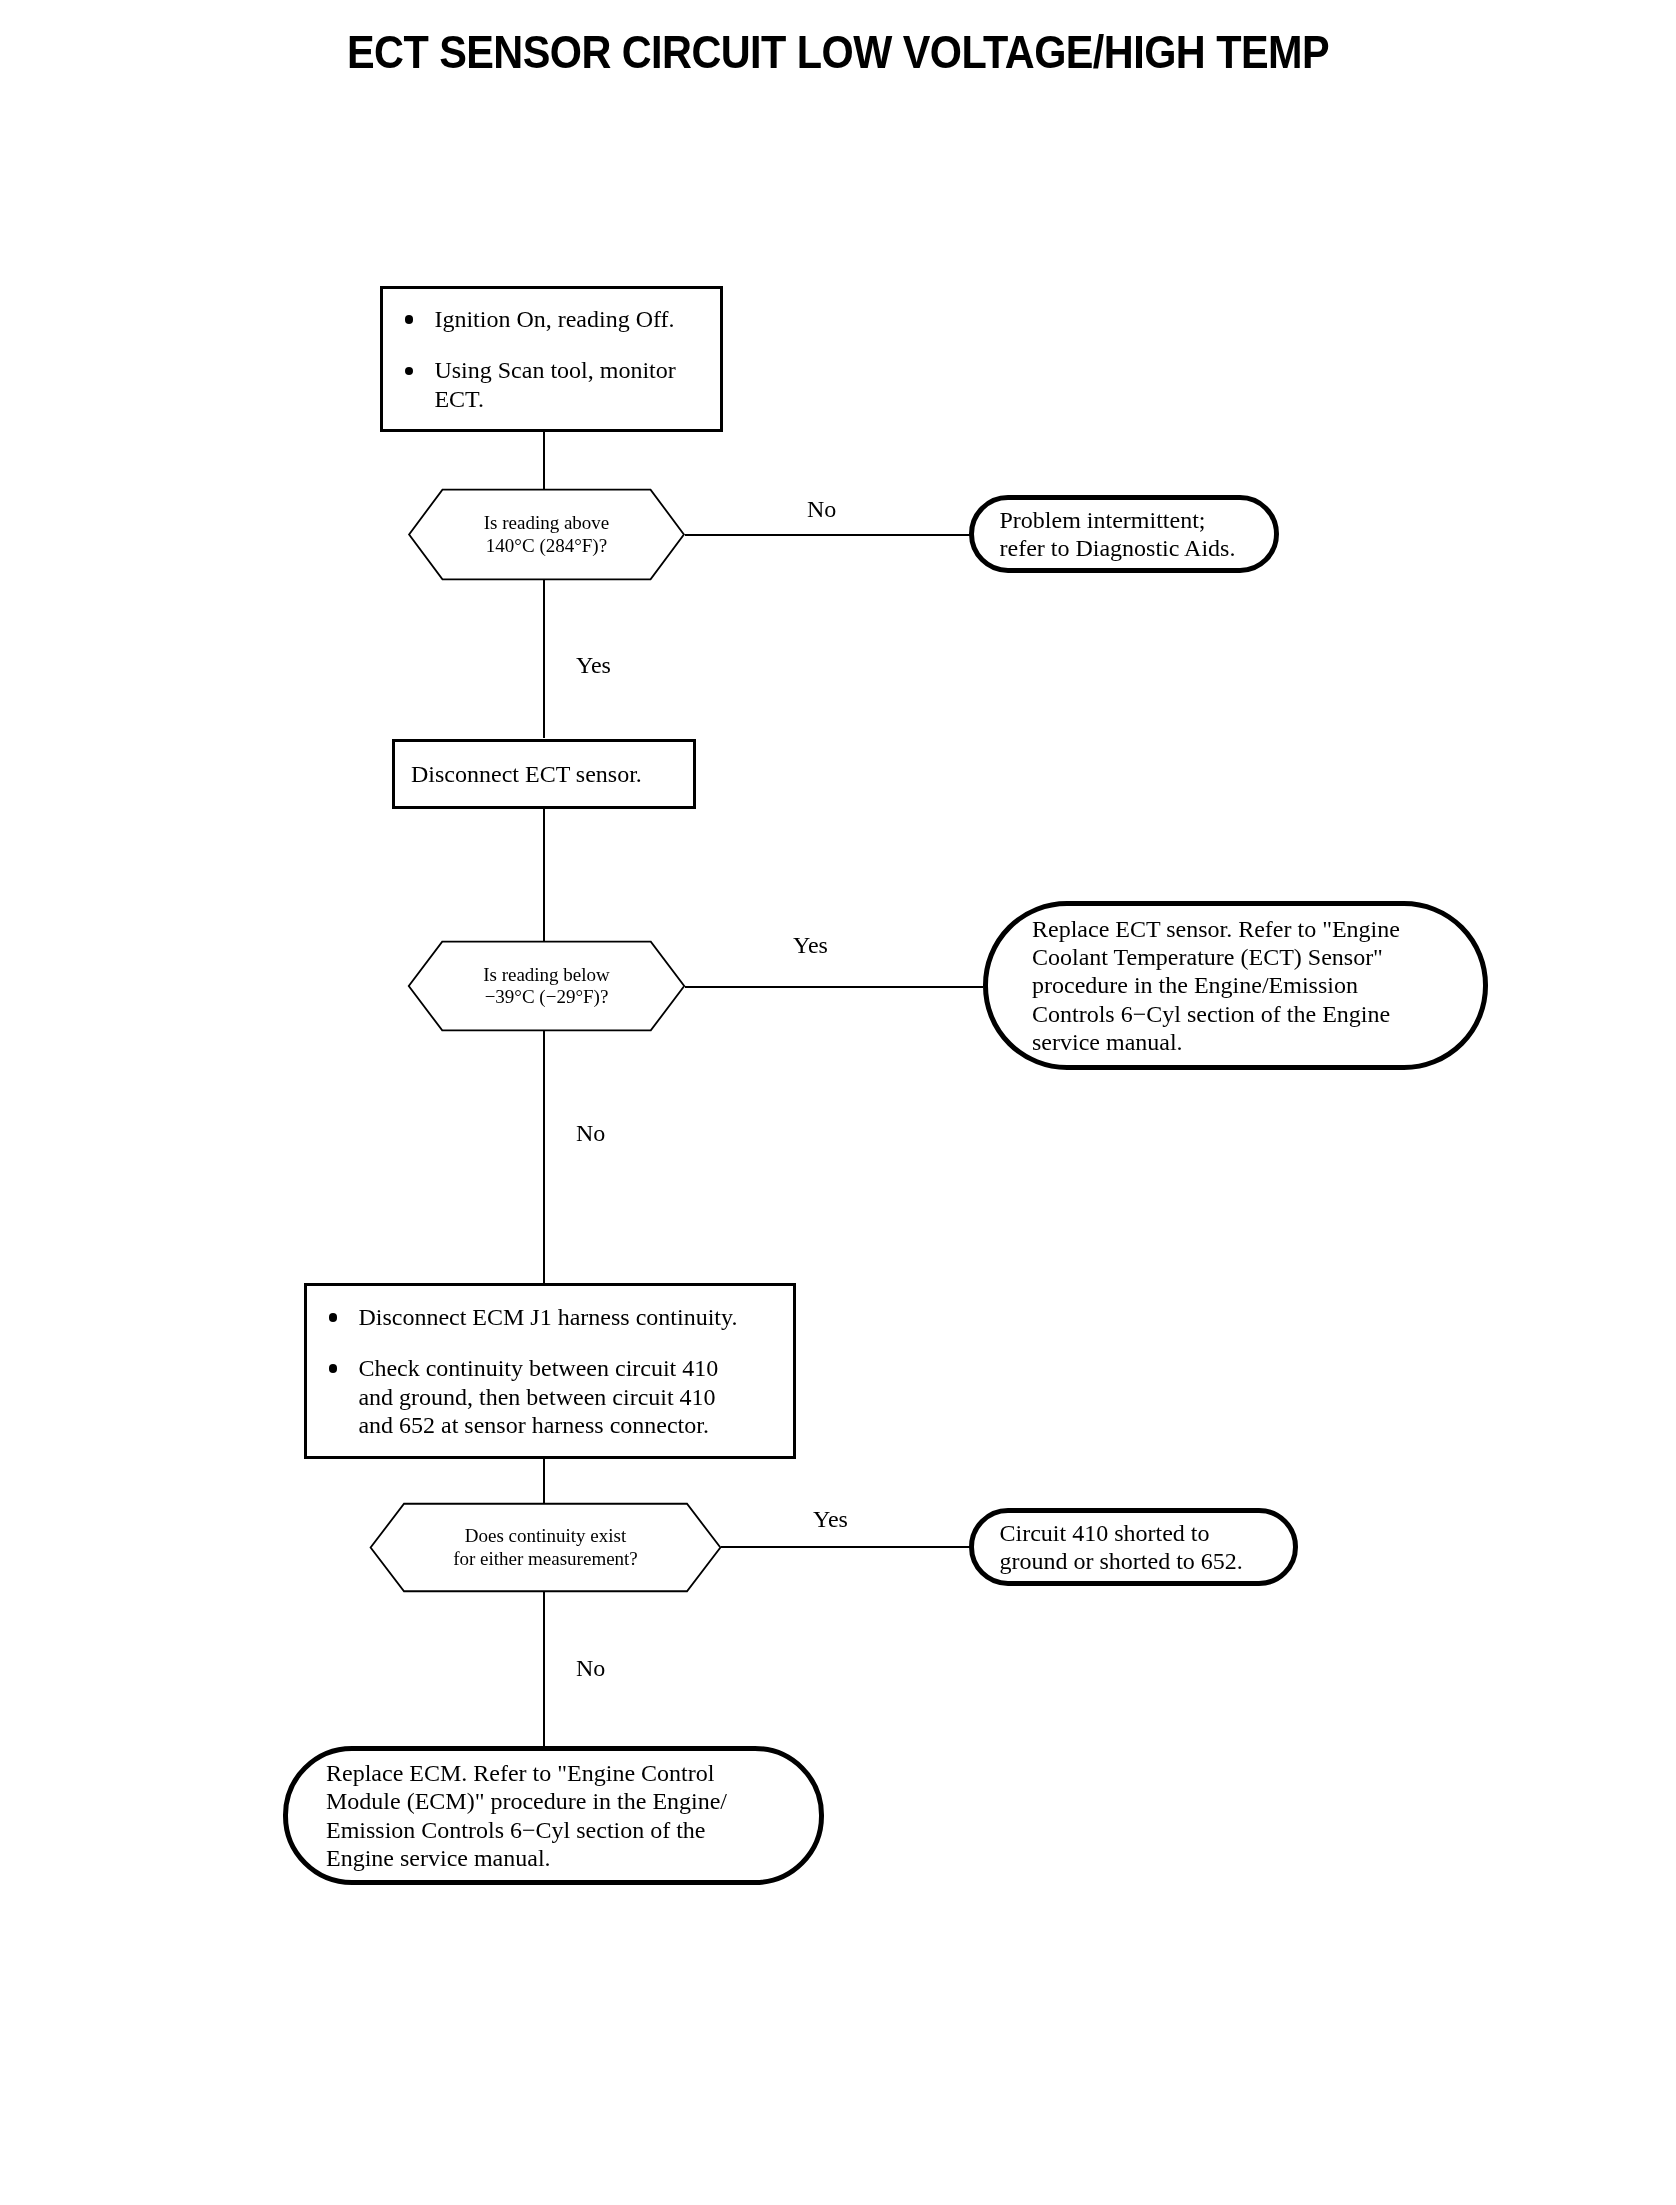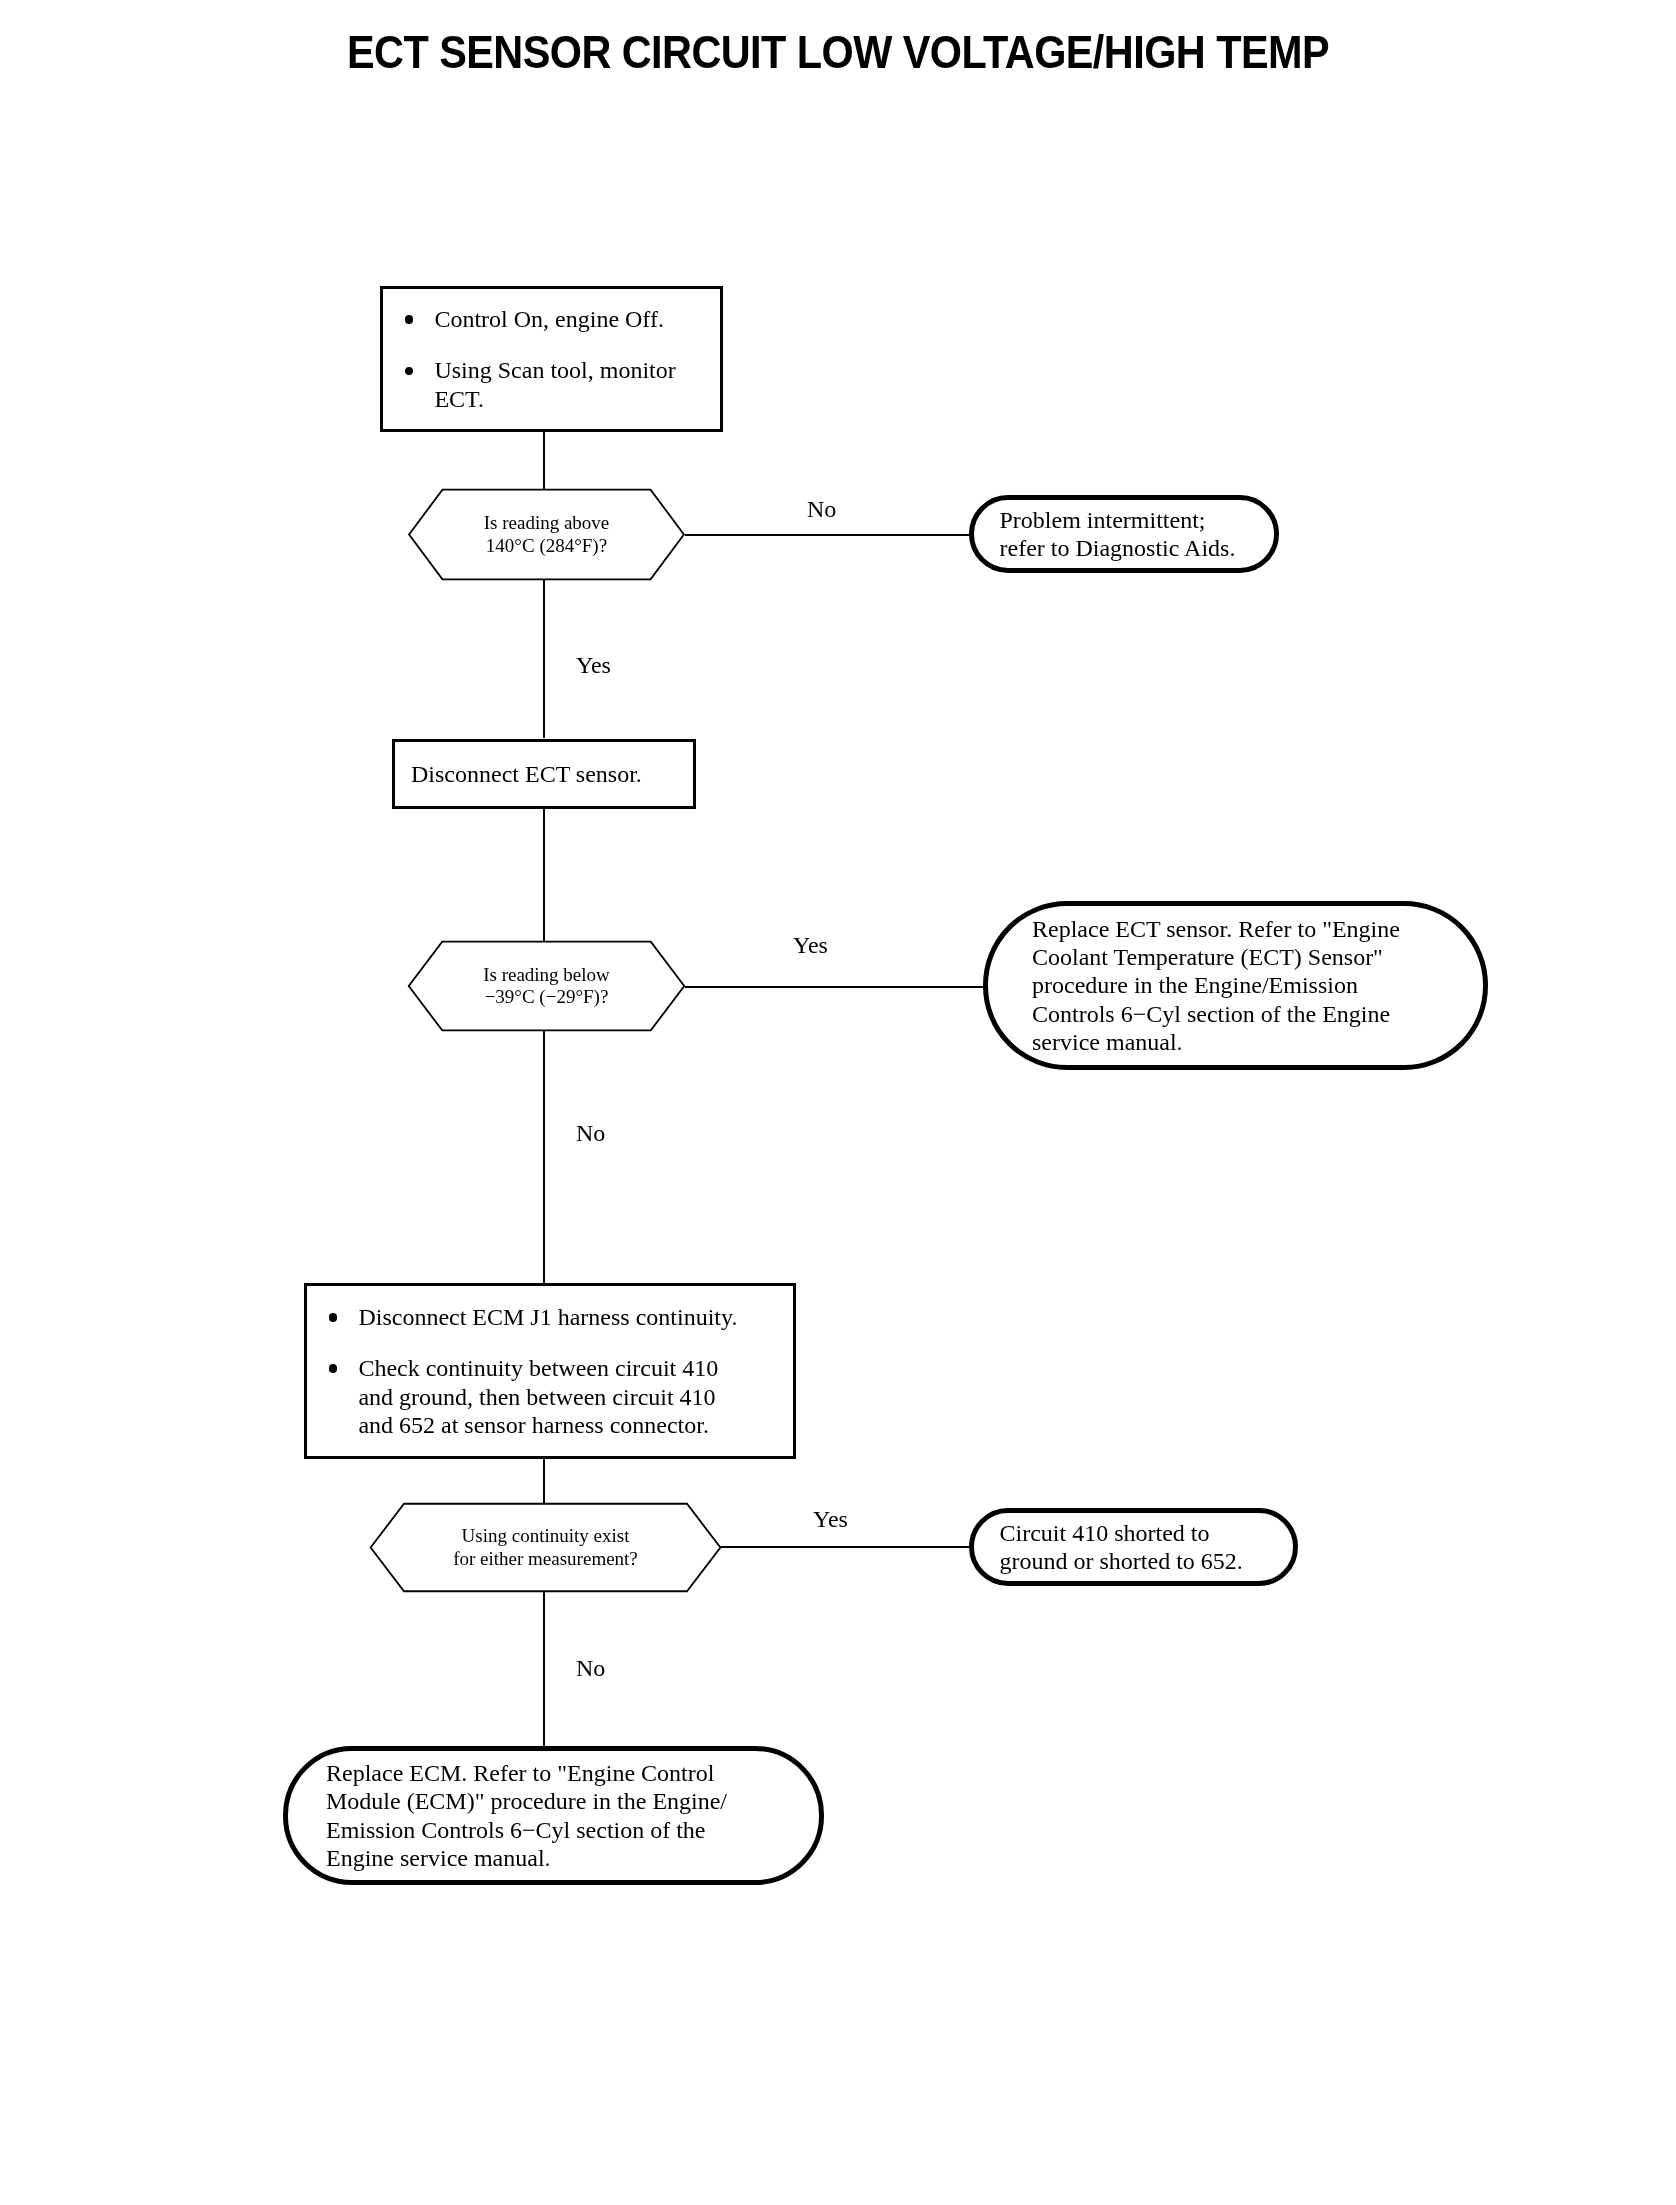--- a/index.html
+++ b/index.html
@@ -153,21 +153,21 @@
   <div class="conn-v" style="left:543px; top:1027px; height:258px;"></div>
 
   <div class="conn-v" style="left:543px; top:1459px; height:64px;"></div>
 
   <div class="conn-h" style="left:721px; top:1546px; width:250px;"></div>
 
   <div class="conn-v" style="left:543px; top:1591px; height:158px;"></div>
 
   <div class="node rect" style="left:380px; top:286px; width:343px; height:146px; padding:6px 17px 6px 13.4px;">
     <ul class="bullets">
-      <li>Control On, engine Off.</li>
+      <li>Ignition On, reading Off.</li>
       <li>Using Scan tool, monitor
 ECT.</li>
     </ul>
   </div>
 
   <div class="hex-wrap" style="left:408px; top:489px; width:277px; height:91px;">
     <svg width="277" height="91" viewBox="0 0 455 150">
       <polygon points="56,1 399,1 454,75 399,149 56,149 1,75" fill="#ffffff" stroke="#000000" stroke-width="3"></polygon>
     </svg>
     <div class="hex-label">Is reading above
@@ -209,21 +209,21 @@
       <li>Check continuity between circuit 410
 and ground, then between circuit 410
 and 652 at sensor harness connector.</li>
     </ul>
   </div>
 
   <div class="hex-wrap" style="left:370px; top:1503px; width:351px; height:89px;">
     <svg width="351" height="89" viewBox="0 0 578 146">
       <polygon points="56,1 522,1 577,73 522,145 56,145 1,73" fill="#ffffff" stroke="#000000" stroke-width="3"></polygon>
     </svg>
-    <div class="hex-label">Using continuity exist
+    <div class="hex-label">Does continuity exist
 for either measurement?</div>
   </div>
   <div class="branch-label" style="left:813px; top:1507px;">Yes</div>
   <div class="branch-label" style="left:576px; top:1656px;">No</div>
 
   <div class="node stadium" style="left:969px; top:1508px; width:329px; height:78px; border-radius:39px; padding:0 18px 0 25.5px;">
     <div class="node-text">Circuit 410 shorted to
 ground or shorted to 652.</div>
   </div>
 

